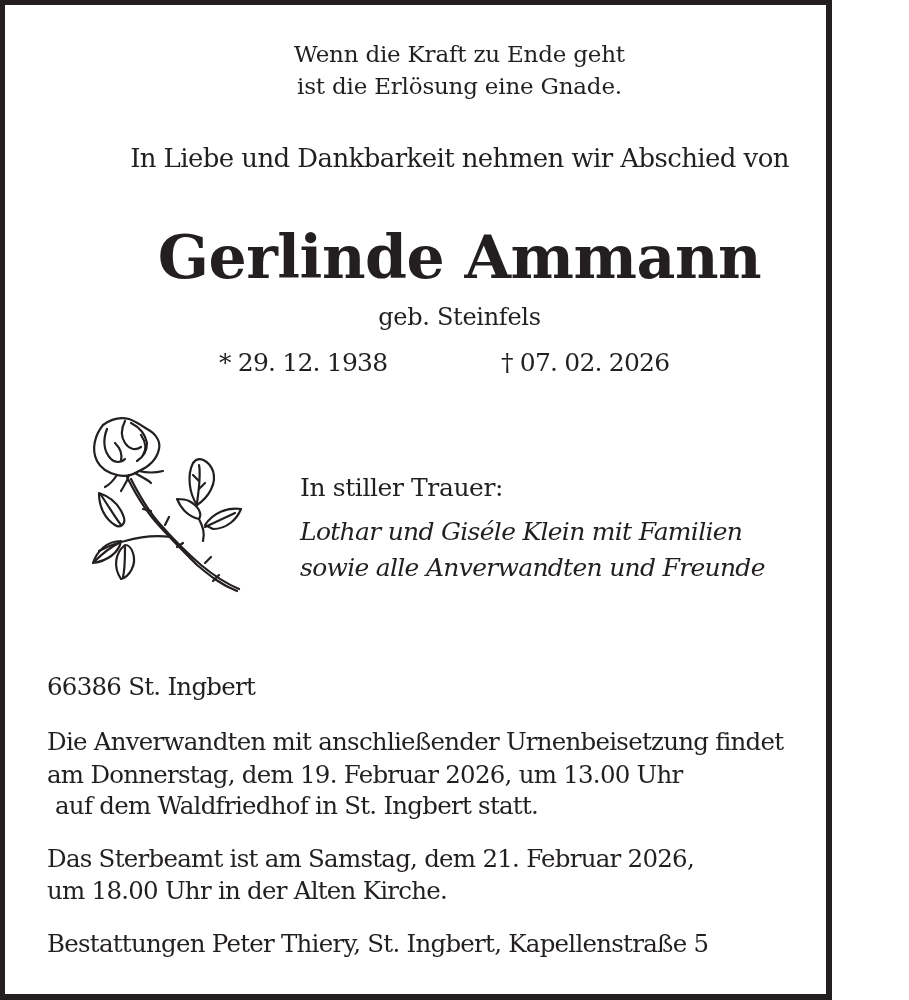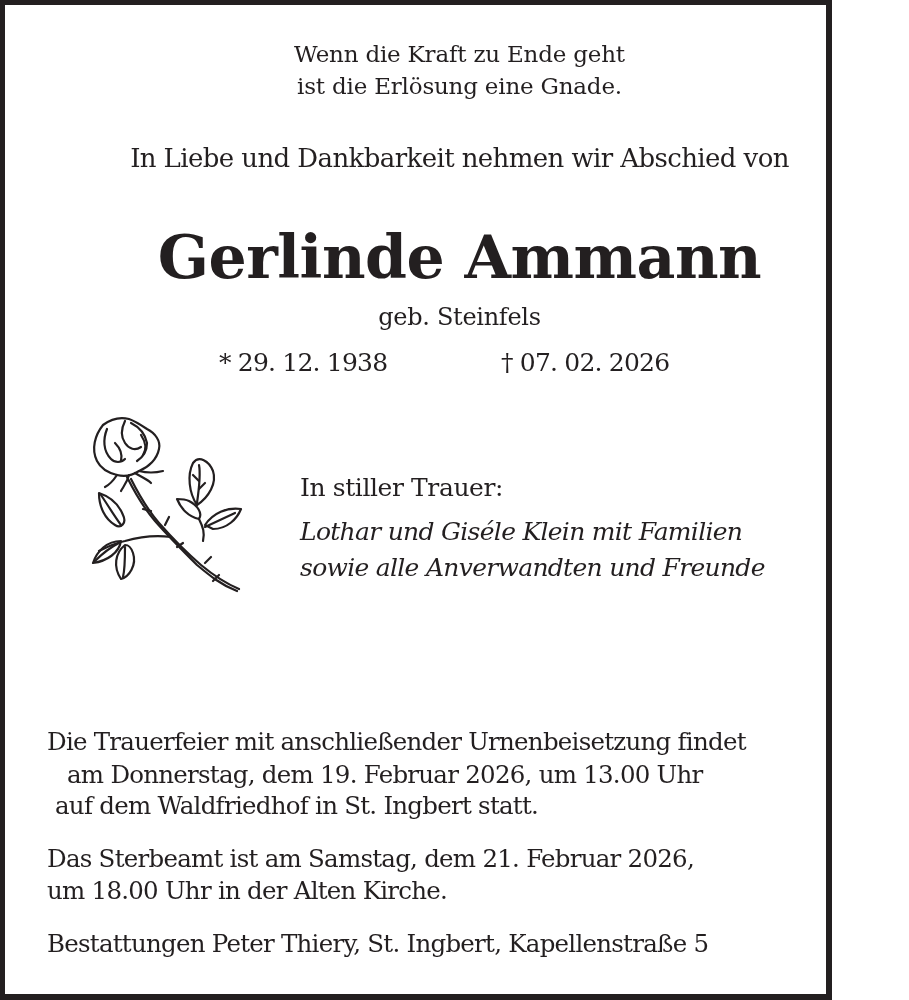--- a/index.html
+++ b/index.html
@@ -87,23 +87,24 @@
     <path d="M10 148 C18 140 26 134 34 130"></path>
 
     <path d="M40 132 C30 140 28 154 36 166 C44 164 52 152 48 140 C46 134 44 132 40 132 Z"></path>
     <path d="M40 134 C40 146 40 156 38 164"></path>
   </svg>
 
   <div class="t mourn-head" style="top:470px; left:295px;">In stiller Trauer:</div>
   <div class="t mourners" style="top:550px; left:295px;">sowie alle Anverwandten und Freunde</div>
   <div class="t mourners" style="top:514px; left:295px;">Lothar und Giséle Klein mit Familien</div>
 
+  <div class="t body-txt" style="top:670px; left:42px;">66386 St. Ingbert</div>
 
-  <div class="t body-txt" style="top:725px; left:42px;">Die Trauerfeier mit anschließender Urnenbeisetzung findet</div>
-  <div class="t body-txt" style="top:758px; left:42px;margin-left:20px;">am Donnerstag, dem 19. Februar 2026, um 13.00 Uhr</div>
+  <div class="t body-txt" style="top:725px; left:42px;">Die Anverwandten mit anschließender Urnenbeisetzung findet</div>
+  <div class="t body-txt" style="top:758px; left:42px;">am Donnerstag, dem 19. Februar 2026, um 13.00 Uhr</div>
   <div class="t body-txt" style="top:789px; left:50px;">auf dem Waldfriedhof in St. Ingbert statt.</div>
 
   <div class="t body-txt" style="top:842px; left:42px;">Das Sterbeamt ist am Samstag, dem 21. Februar 2026,</div>
   <div class="t body-txt" style="top:874px; left:42px;">um 18.00 Uhr in der Alten Kirche.</div>
 
   <div class="t body-txt" style="top:927px; left:42px;">Bestattungen Peter Thiery, St. Ingbert, Kapellenstraße 5</div>
 
 </div>
 
 </body></html>

